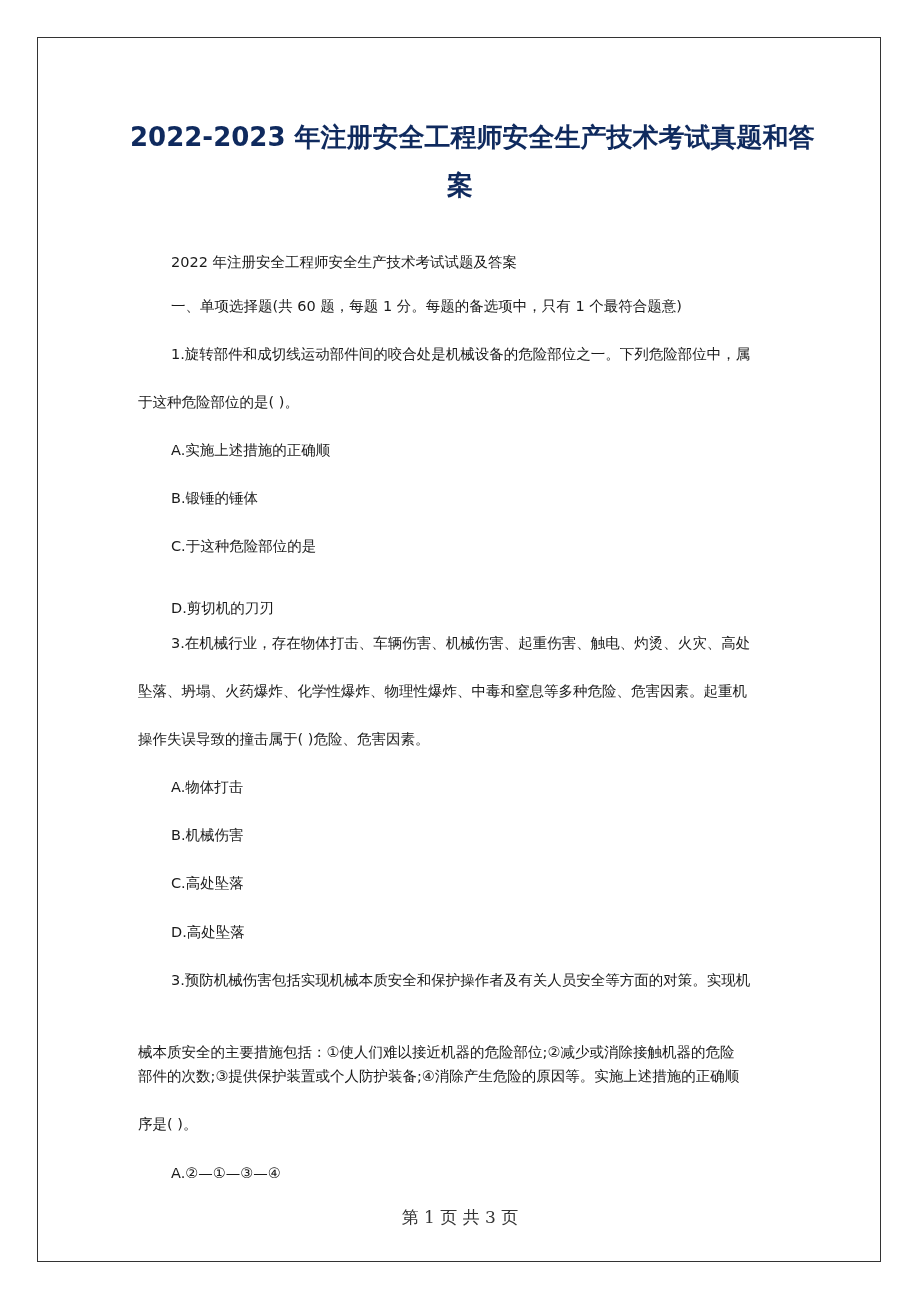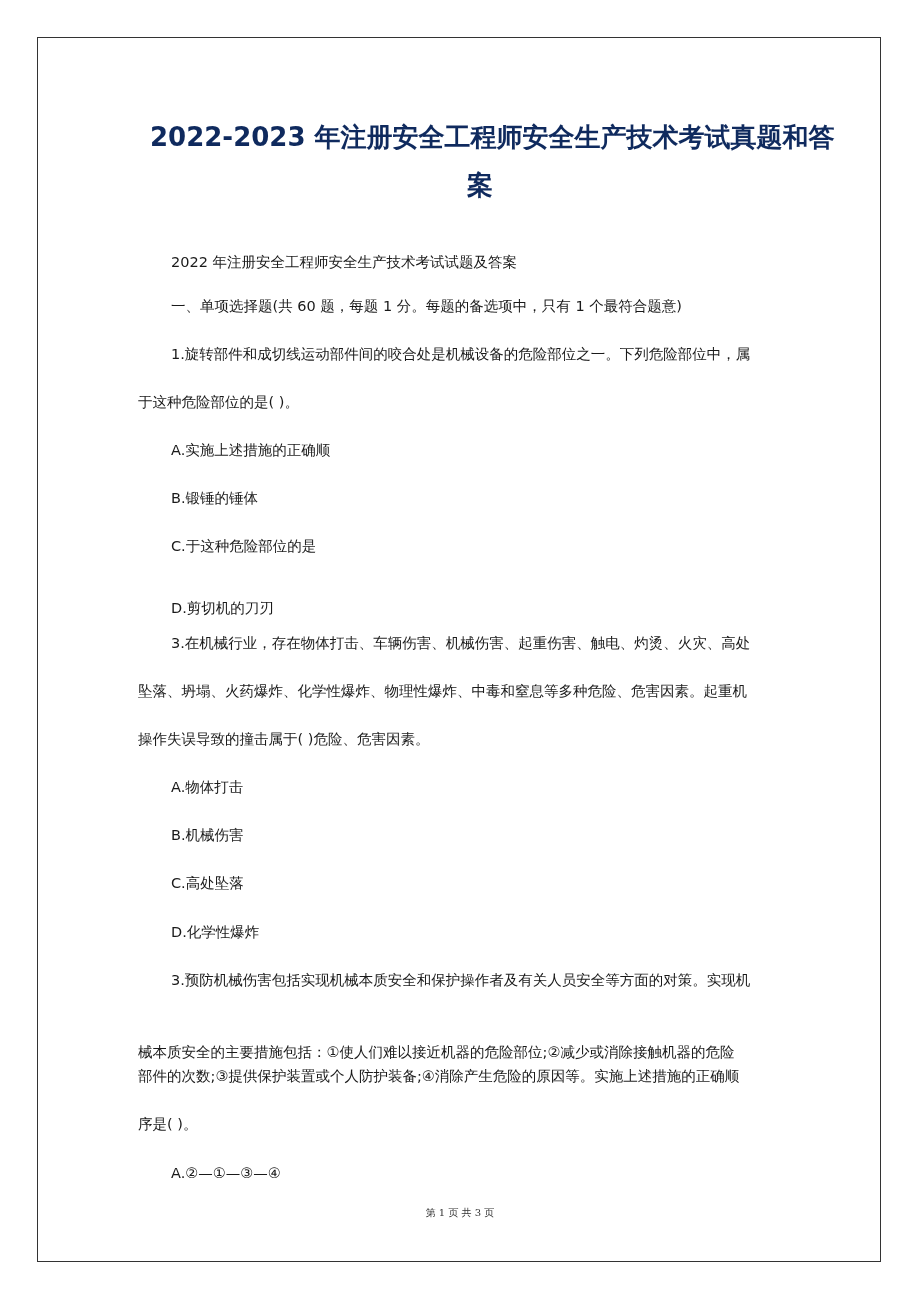--- a/index.html
+++ b/index.html
@@ -28,42 +28,41 @@
       position: absolute;
       left: 130px;
       width: 660px;
       text-align: center;
       font-weight: bold;
       font-size: 26px;
       color: #0f2a5e;
       font-family: "DejaVu Sans", "Liberation Sans", sans-serif;
       letter-spacing: 0px;
       white-space: nowrap;
-      margin-left: 20px;
     }
     .title-line1 { top: 120px; }
     .title-line2 { top: 168px; }
     .para {
       position: absolute;
       left: 138px;
       width: 645px;
       font-size: 14.5px;
       line-height: 48px;
       white-space: nowrap;
       overflow: visible;
     }
     .indent { left: 171px; }
     .footer {
       position: absolute;
       left: 0;
       width: 920px;
       top: 1206px;
       text-align: center;
       font-family: "DejaVu Serif", "Liberation Serif", serif;
-      font-size: 10px;
+      font-size: 17px;
       color: #333333;
     }
   </style>
 </head>
 <body>
 
 <div class="page-frame"></div>
 
 <div class="title title-line1">2022-2023 年注册安全工程师安全生产技术考试真题和答</div>
 <div class="title title-line2">案</div>
@@ -77,21 +76,21 @@
 <div class="para indent" style="top:474px">B.锻锤的锤体</div>
 <div class="para indent" style="top:522px">C.于这种危险部位的是</div>
 <div class="para indent" style="top:584px">D.剪切机的刀刃</div>
 
 <div class="para indent" style="top:619px">3.在机械行业，存在物体打击、车辆伤害、机械伤害、起重伤害、触电、灼烫、火灾、高处</div>
 <div class="para" style="top:667px">坠落、坍塌、火药爆炸、化学性爆炸、物理性爆炸、中毒和窒息等多种危险、危害因素。起重机</div>
 <div class="para" style="top:715px">操作失误导致的撞击属于( )危险、危害因素。</div>
 <div class="para indent" style="top:763px">A.物体打击</div>
 <div class="para indent" style="top:811px">B.机械伤害</div>
 <div class="para indent" style="top:859px">C.高处坠落</div>
-<div class="para indent" style="top:908px">D.化学性爆炸</div>
+<div class="para indent" style="top:908px">D.高处坠落</div>
 
 <div class="para indent" style="top:956px">3.预防机械伤害包括实现机械本质安全和保护操作者及有关人员安全等方面的对策。实现机</div>
 <div class="para" style="top:1028px">械本质安全的主要措施包括：①使人们难以接近机器的危险部位;②减少或消除接触机器的危险</div>
 <div class="para" style="top:1052px">部件的次数;③提供保护装置或个人防护装备;④消除产生危险的原因等。实施上述措施的正确顺</div>
 <div class="para" style="top:1100px">序是( )。</div>
 <div class="para indent" style="top:1149px">A.②—①—③—④</div>
 
 <div class="footer">第 1 页   共 3 页</div>
 
 </body></html>

